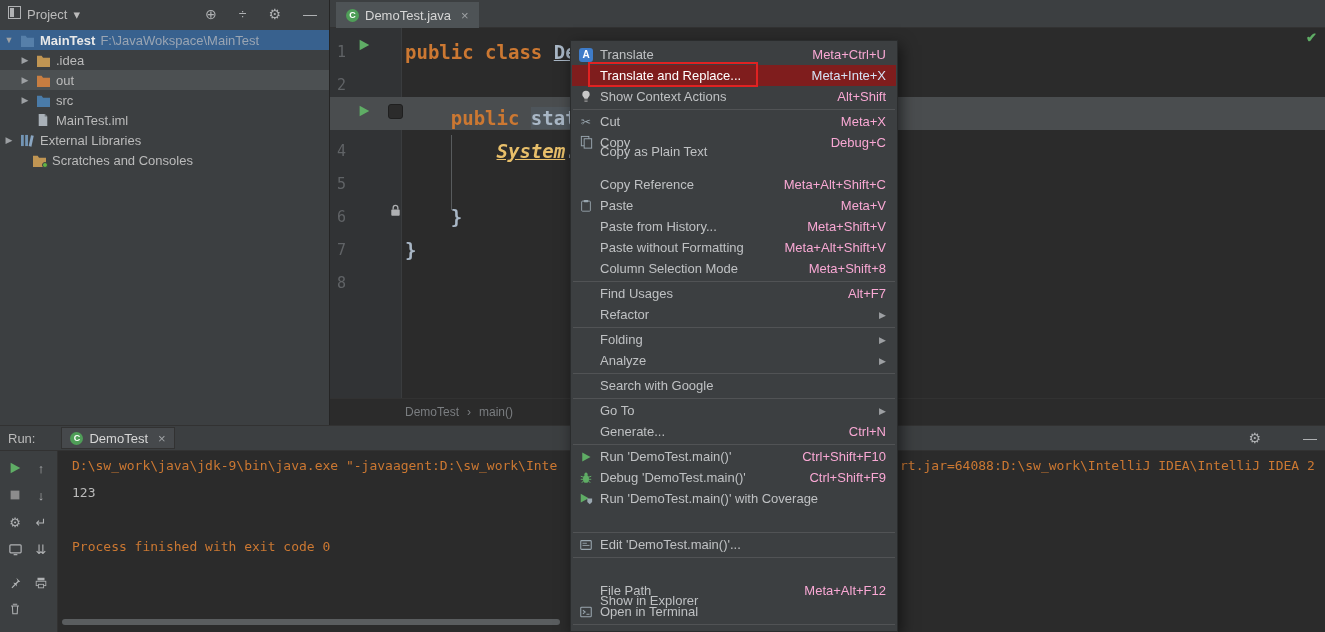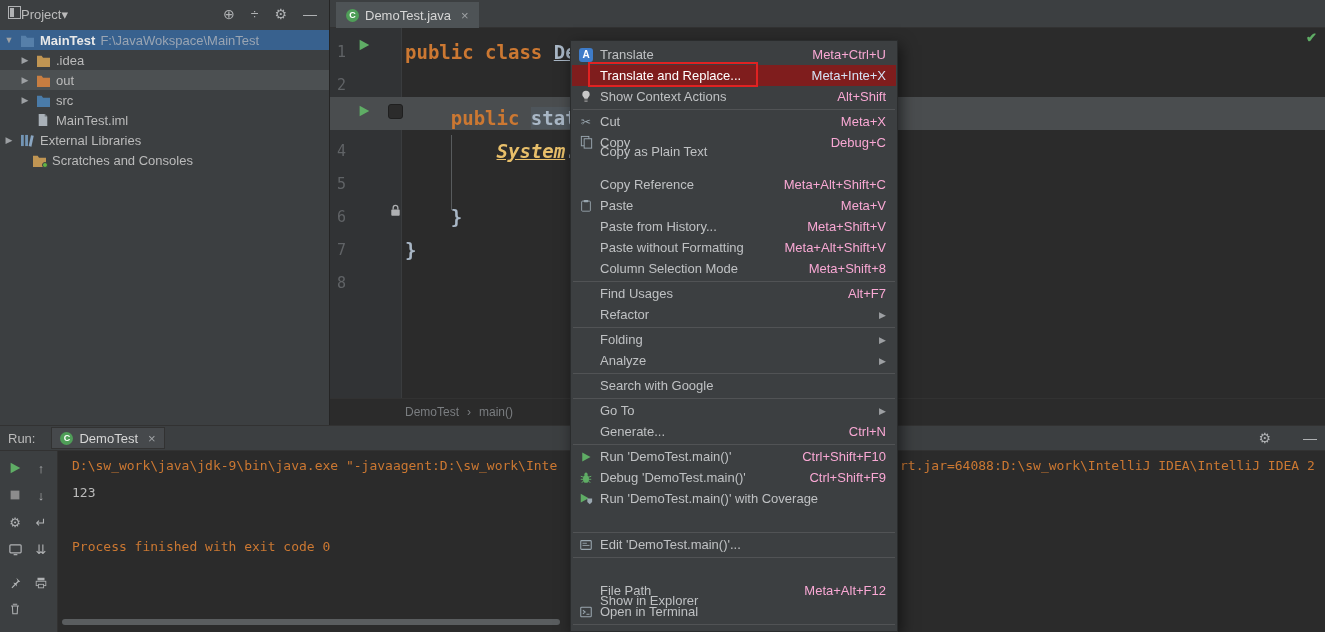--- a/index.html
+++ b/index.html
@@ -2,21 +2,21 @@
 <html><head>
 <meta charset="utf-8">
 <style>
   *{box-sizing:border-box}
   html,body{margin:0;padding:0;background:#1E1E1E}
   #app{position:relative;width:1325px;height:632px;background:#2B2B2B;overflow:hidden;
        font-family:"Liberation Sans",sans-serif;font-size:13px;color:#BBBBBB}
 
   
   #project{position:absolute;left:0;top:0;width:330px;height:425px;background:#3C3F41;border-right:1px solid #252525}
-  #project-header{display:flex;align-items:center;height:28px;padding:0 12px 0 8px;gap:0;color:#BBBBBB}
+  #project-header{display:flex;align-items:center;height:28px;padding:0 12px 0 8px;gap:6px;color:#BBBBBB}
   #project-header .spacer{flex:1}
   .hdr-ic{color:#AFB1B3;font-size:14px;margin-left:16px;cursor:default;line-height:1}
   .pp-ic{display:inline-block}
   .tree-row{position:absolute;left:0;width:100%;height:20px;display:flex;align-items:center;gap:5px;color:#BBBBBB;white-space:nowrap}
   .tree-row .chev{width:10px;flex:none;color:#9DA0A3;font-size:9px;text-align:center}
   .tree-row.selected{background:#38618E;color:#E8E8E8}
   .tree-row.hovered{background:#4C5052}
   .t-ic{display:inline-flex;width:16px;justify-content:center;flex:none}
   .tree-label-bold{font-weight:bold;color:#E8E8E8}
   .tree-path{color:#9AA5B3}
@@ -46,21 +46,21 @@
   .sel-tok{background:#4E555B}
   .sys{color:#E8BF6A;font-style:italic;text-decoration:underline}
   #indent-guide{position:absolute;left:121px;top:107px;width:1px;height:75px;background:#585B5D}
   .insp{position:absolute;top:2px;right:8px;color:#5FAD65;font-size:13px;font-weight:bold}
   .crumbs{position:absolute;left:0;right:0;top:370px;height:27px;background:#2B2B2B;border-top:1px solid #323232;
           display:flex;align-items:center;padding-left:75px;gap:8px;color:#7A7D80;font-size:12px}
 
   
   #run{position:absolute;left:0;top:425px;right:0;height:207px;background:#2B2B2B}
   #run-header{position:absolute;left:0;top:0;right:0;height:26px;background:#3C3F41;border-top:1px solid #323232;
-              border-bottom:1px solid #323232;display:flex;align-items:center;padding:0 8px;gap:16px}
+              border-bottom:1px solid #323232;display:flex;align-items:center;padding:0 8px;gap:26px}
   .run-tab{display:flex;align-items:center;gap:6px;background:#46494C;border:1px solid #323232;height:22px;
            padding:0 8px;color:#D6D6D6}
   #run-header .spacer{flex:1}
   #run-toolbar{position:absolute;left:0;top:26px;width:58px;bottom:0;background:#3C3F41;border-right:1px solid #323232}
   .tbi{position:absolute;width:16px;height:16px;display:flex;align-items:center;justify-content:center;
        color:#AFB1B3;font-size:13px;line-height:1}
   .cline{position:absolute;font-family:"DejaVu Sans Mono",monospace;font-size:13px;white-space:pre}
   .orange{color:#CC7832}
   .plain{color:#BBBBBB}
   #hscroll{position:absolute;left:62px;top:194px;width:498px;height:6px;background:#5A5D5F;border-radius:3px}

